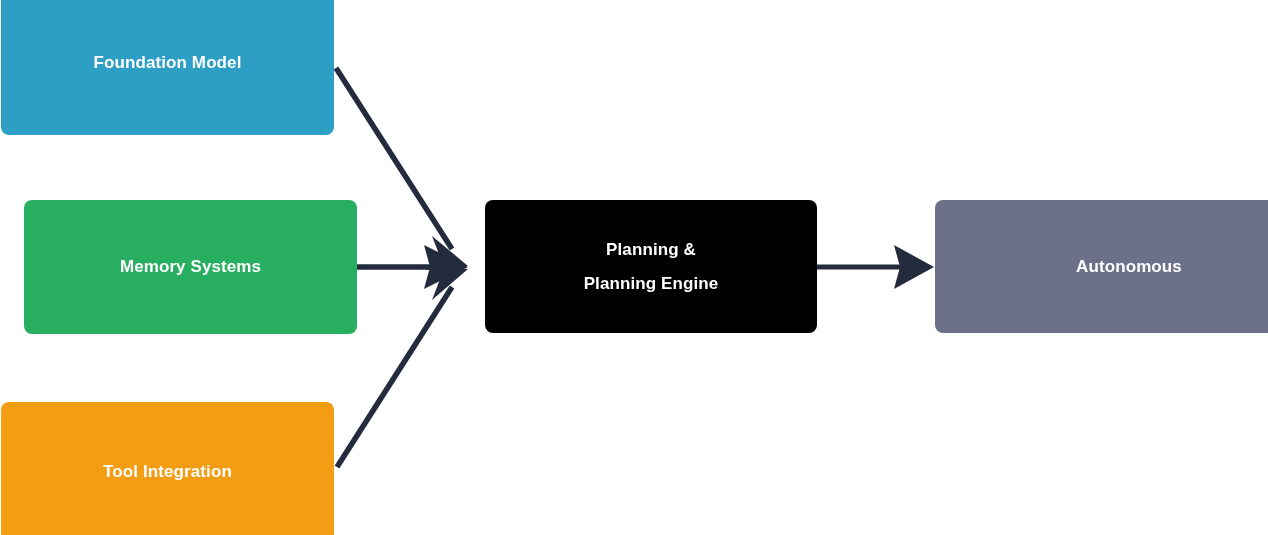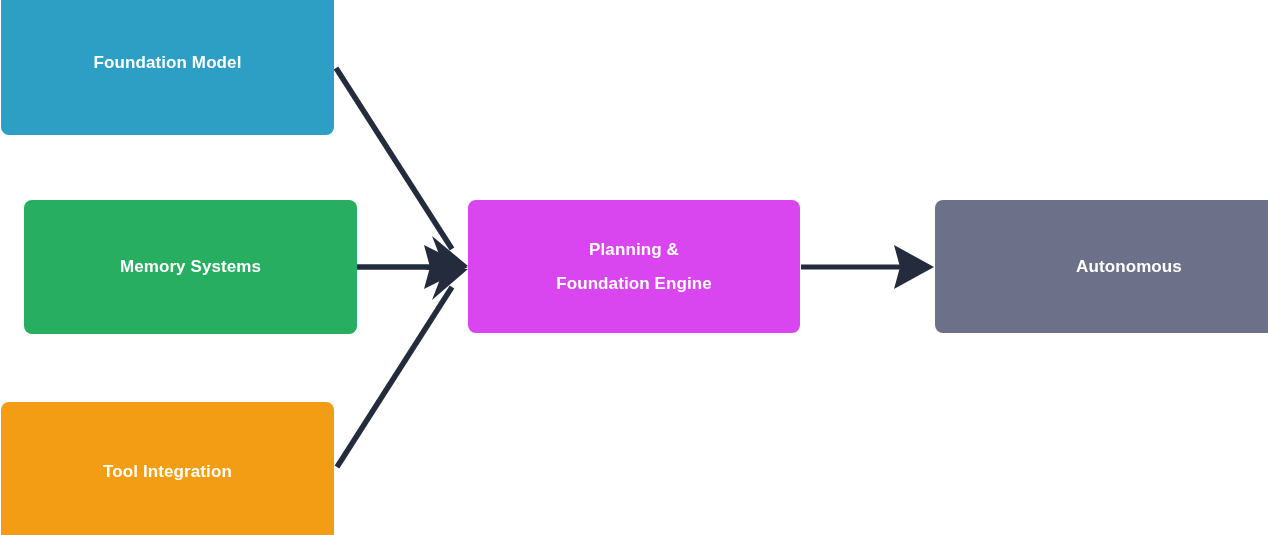--- a/index.html
+++ b/index.html
@@ -99,22 +99,22 @@
   </div>
 
   <div class="node" id="node-memory-systems" style="background:#27ae60;">
     <span class="node-label">Memory Systems</span>
   </div>
 
   <div class="node" id="node-tool-integration" style="background:#f29d13;">
     <span class="node-label">Tool Integration</span>
   </div>
 
-  <div class="node" id="node-planning-engine" style="background:#d946ef;">
+  <div class="node" id="node-planning-engine" style="background:#000000;margin-left:17px;">
     <span class="node-label">Planning &amp;</span>
-    <span class="node-label">Foundation Engine</span>
+    <span class="node-label">Planning Engine</span>
   </div>
 
   <div class="node" id="node-agent-output" style="background:#6c7189;">
     <span class="node-label">Autonomous</span>
   </div>
 
 </div>
 
 </body></html>

